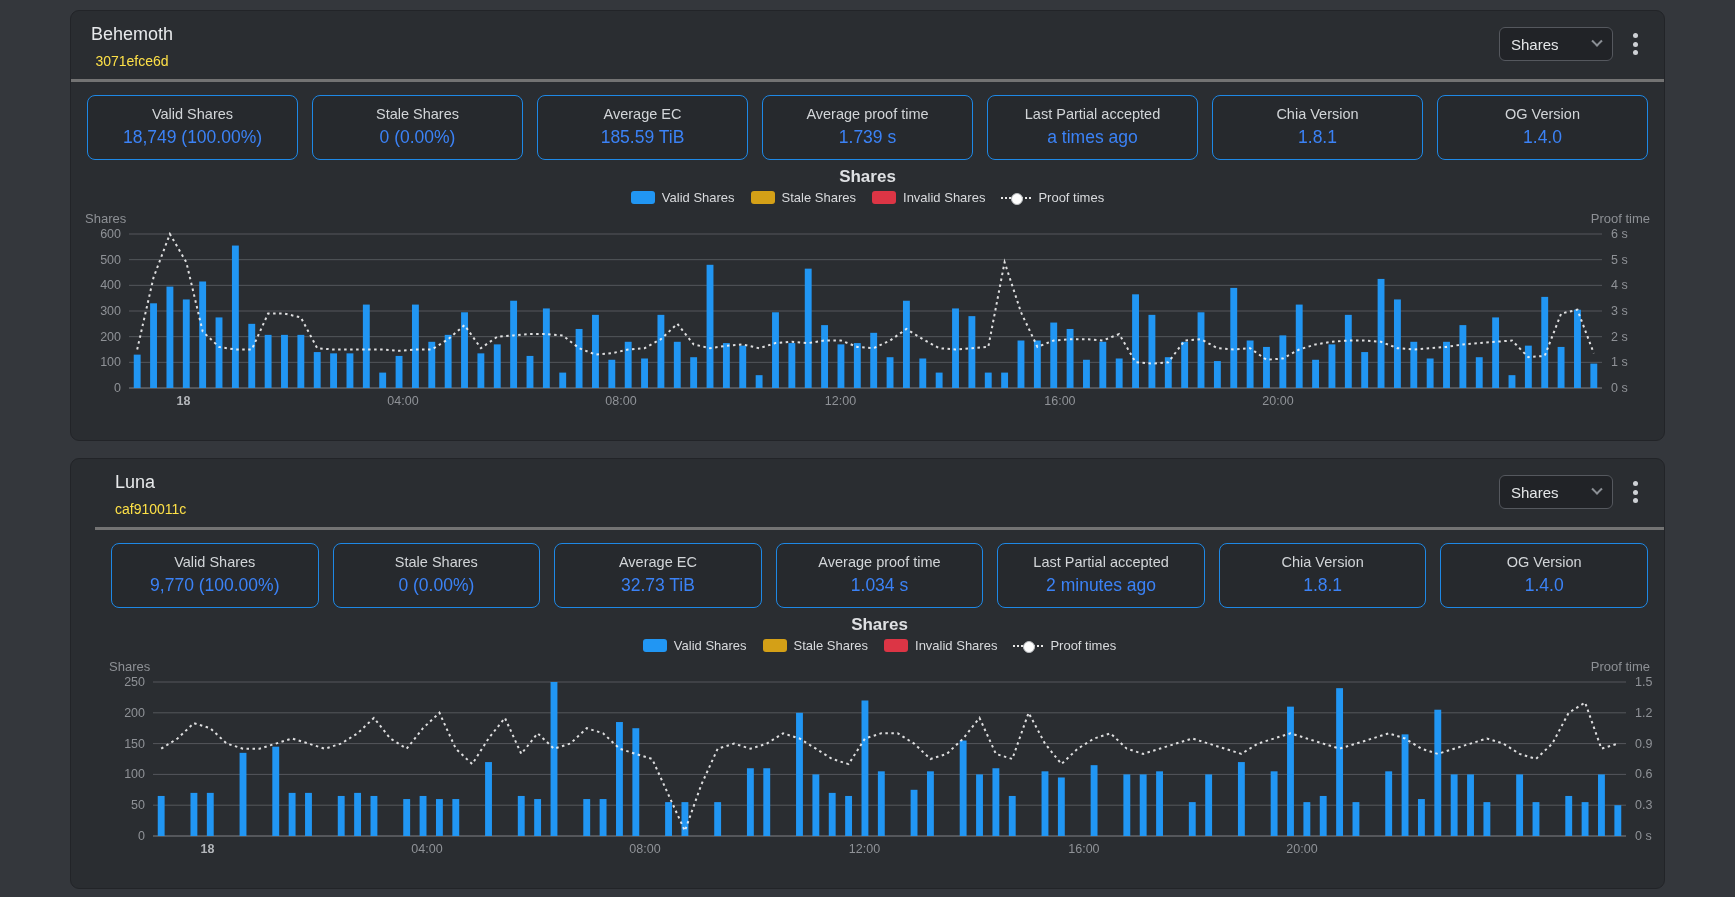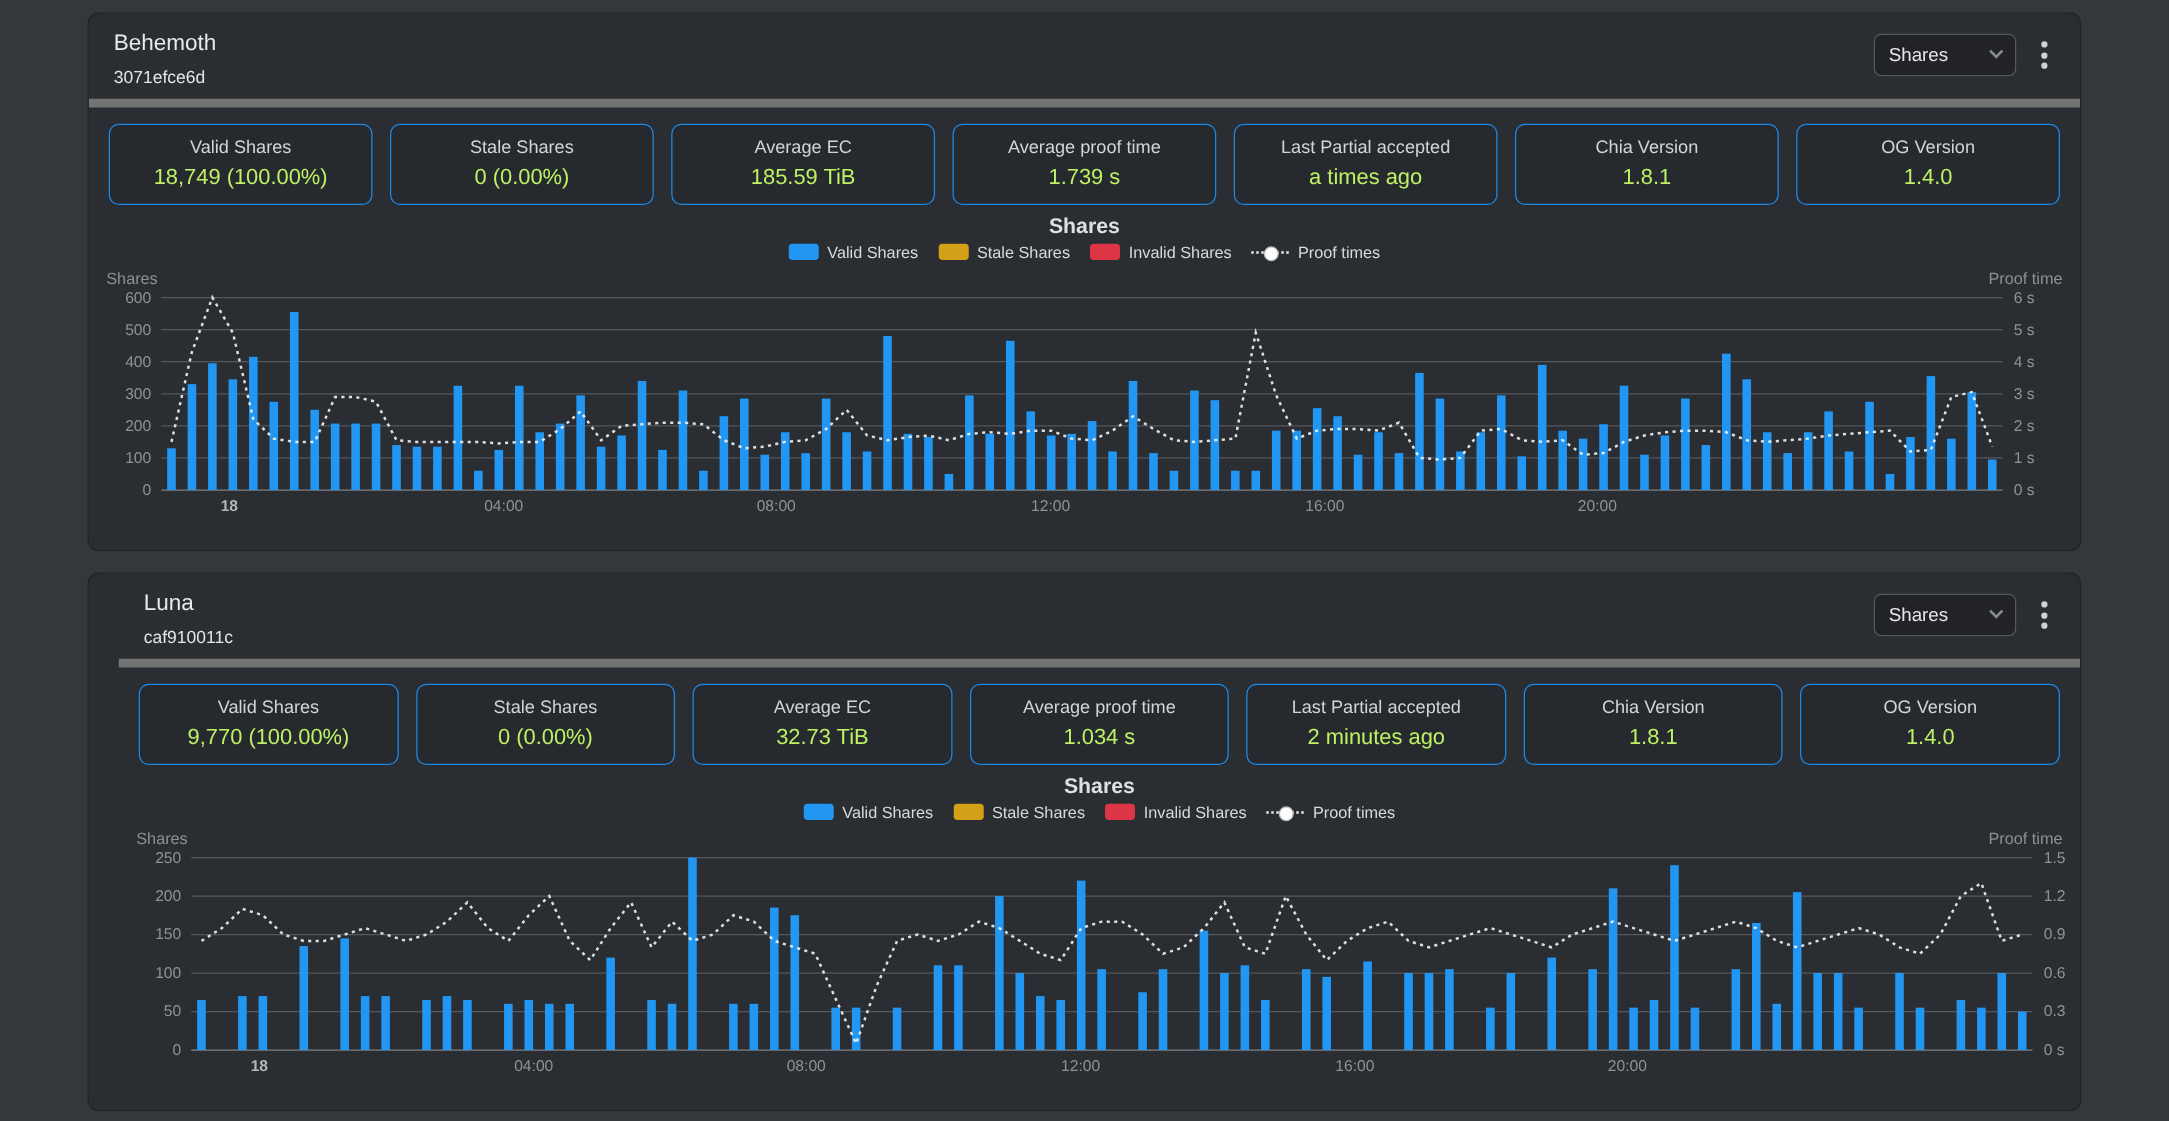--- a/index.html
+++ b/index.html
@@ -15,24 +15,24 @@
     background:#2a2d31;
     border:1px solid #222428;
     border-radius:9px;
     height:431px;
     overflow:hidden;
   }
   .panel + .panel { margin-top:17px;padding-left:24px; }
   .panel-header {
     display:flex; align-items:flex-start; justify-content:space-between;
     padding:13px 20px 10px 20px;
-    border-bottom:7px solid #737373;
+    border-bottom:3px solid #737373;
   }
   .panel-titles .title { font-size:18px; color:#e7e9eb; }
-  .panel-titles .subtitle { font-size:14px; color:#e5e5e5; margin-top:8px; }
+  .panel-titles .subtitle { font-size:14px; color:#fde047; margin-top:8px;text-align:center; }
   .header-controls { display:flex; align-items:center; gap:14px; margin-top:3px; }
   .select {
     display:flex; align-items:center; justify-content:space-between;
     width:114px; height:34px;
     background:#212327;
     border:1px solid #55585e;
     border-radius:6px;
     padding:0 11px;
     font-size:15px; color:#e4e6e8;
     cursor:pointer;
@@ -51,21 +51,21 @@
     gap:14px; margin:13px 16px 0 16px;
   }
   .stat-card {
     background:#26292d;
     border:1px solid #1e88e5;
     border-radius:8px;
     padding:10px 6px 11px 6px;
     text-align:center;
   }
   .stat-card .label { font-size:14.5px; color:#d2d5d8; }
-  .stat-card .value { font-size:17.5px; color:#bef264; margin-top:5px; }
+  .stat-card .value { font-size:17.5px; color:#3b82f6; margin-top:5px; }
 
   .chart-title { text-align:center; font-size:17px; font-weight:bold; color:#dee0e3; margin-top:7px; }
   .legend {
     display:flex; justify-content:center; align-items:center; gap:16px;
     margin-top:3px; font-size:13px; color:#d8dadd;
   }
   .legend-item { display:flex; align-items:center; gap:7px; cursor:pointer; }
   .swatch { width:24px; height:13px; border-radius:3px; }
   .swatch.valid { background:#2196f3; }
   .swatch.stale { background:#d4a017; }

